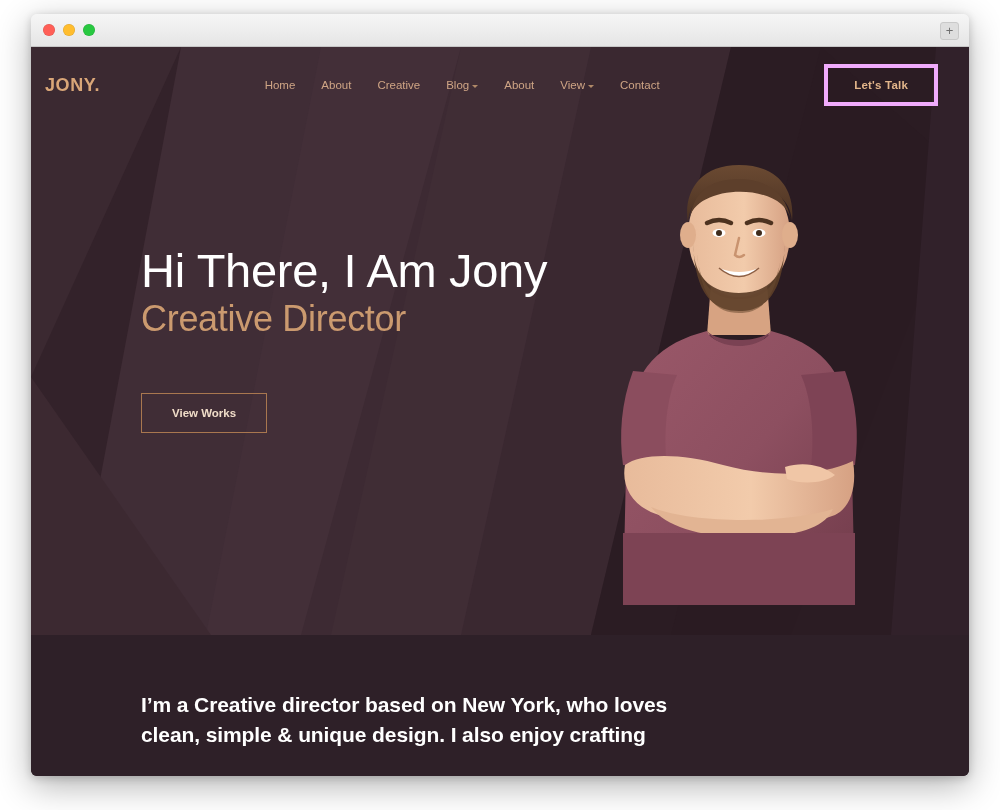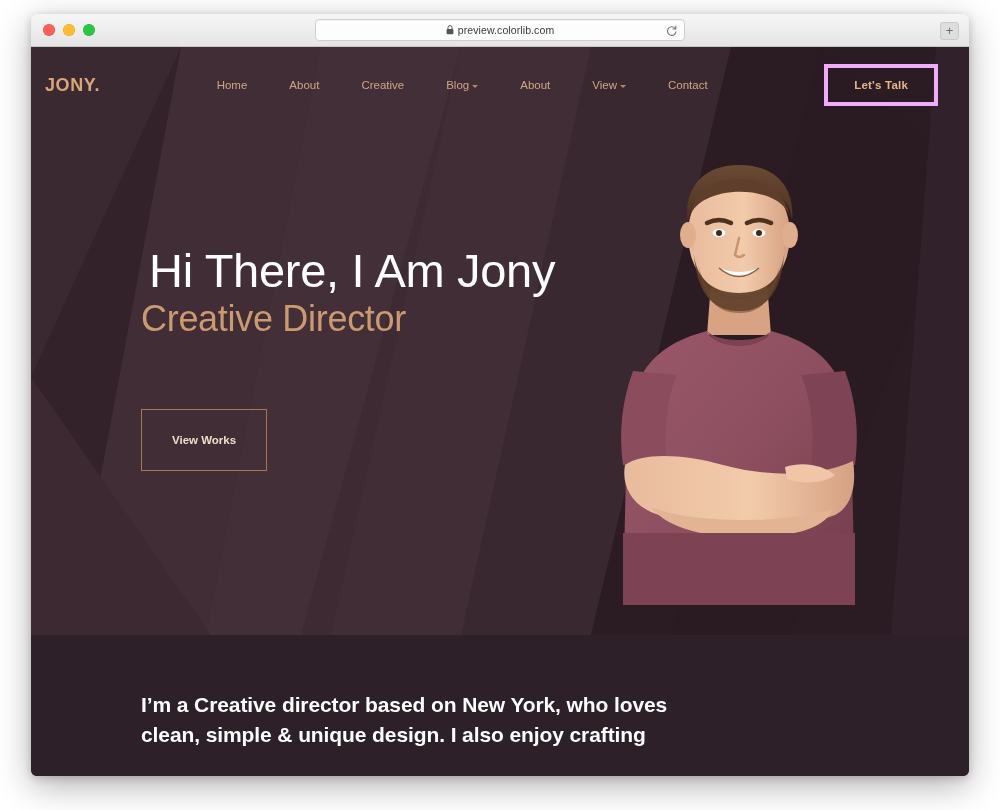--- a/index.html
+++ b/index.html
@@ -88,21 +88,21 @@
     padding:0 31px 0 14px;
     z-index:6;
   }
   .logo{
     color:#d9a678;
     font-size:18px; font-weight:bold; letter-spacing:.6px;
   }
   .nav-links{
     flex:1;
     display:flex; align-items:center; justify-content:center;
-    gap:16px;
+    gap:0px;
   }
   .nav-link{
     color:#cfa585;
     font-size:11.5px;
     padding:6px 13px;
     white-space:nowrap;
     display:flex; align-items:center; gap:3px;
     cursor:pointer;
   }
   .caret{
@@ -127,37 +127,36 @@
   .hero-text{
     position:absolute; left:110px; top:196px; z-index:5;
   }
   .headline{
     color:#ffffff;
     font-size:47px;
     font-weight:300;
     line-height:1.18;
     letter-spacing:-.3px;
     white-space:nowrap;
-    margin-left:8px;
   }
   .headline-sub{
     color:#cb9a6f;
     font-size:36px;
     font-weight:300;
     line-height:1.18;
     letter-spacing:-.3px;
     white-space:nowrap;
   }
   .view-works{
-    margin-top:68px;
+    margin-top:52px;
     display:inline-block;
     border:1px solid #a9774f;
     color:#f0ddc9;
     font-size:11.5px; font-weight:bold;
-    padding:24px 30px;
+    padding:13px 30px;
     background:transparent;
     cursor:pointer;
   }
 
   
   .portrait{
     position:absolute;
     right:80px; bottom:0;
     width:300px; height:500px;
     z-index:4;
@@ -186,37 +185,20 @@
 <div class="browser-window">
 
   <div class="titlebar">
 
     <div class="traffic">
       <span class="dot red"></span>
       <span class="dot yellow"></span>
       <span class="dot green"></span>
     </div>
 
-    <div class="addressbar">
-      <span class="addr-inner">
-        <span class="lock-icon">
-          <svg width="8" height="10" viewBox="0 0 8 10">
-            <path d="M2 4V2.6A2 2 0 0 1 6 2.6V4" fill="none" stroke="#555" stroke-width="1"></path>
-            <rect x="0.6" y="4" width="6.8" height="5.2" rx="1" fill="#555"></rect>
-          </svg>
-        </span>
-        <span class="addr-text">preview.colorlib.com</span>
-      </span>
-      <span class="reload-btn">
-        <svg width="13" height="13" viewBox="0 0 13 13">
-          <path d="M10.4 4.2A4.3 4.3 0 1 0 11 7.4" fill="none" stroke="#777" stroke-width="1.1" stroke-linecap="round"></path>
-          <path d="M10.8 1.6V4.5H8" fill="none" stroke="#777" stroke-width="1.1" stroke-linecap="round" stroke-linejoin="round"></path>
-        </svg>
-      </span>
-    </div>
 
     <div class="newtab-btn">+</div>
   </div>
 
   <div class="viewport">
 
     <section class="hero">
 
       <svg class="hero-bg" viewBox="0 0 938 588" preserveAspectRatio="none">
         <rect x="0" y="0" width="938" height="588" fill="#33222a"></rect>

